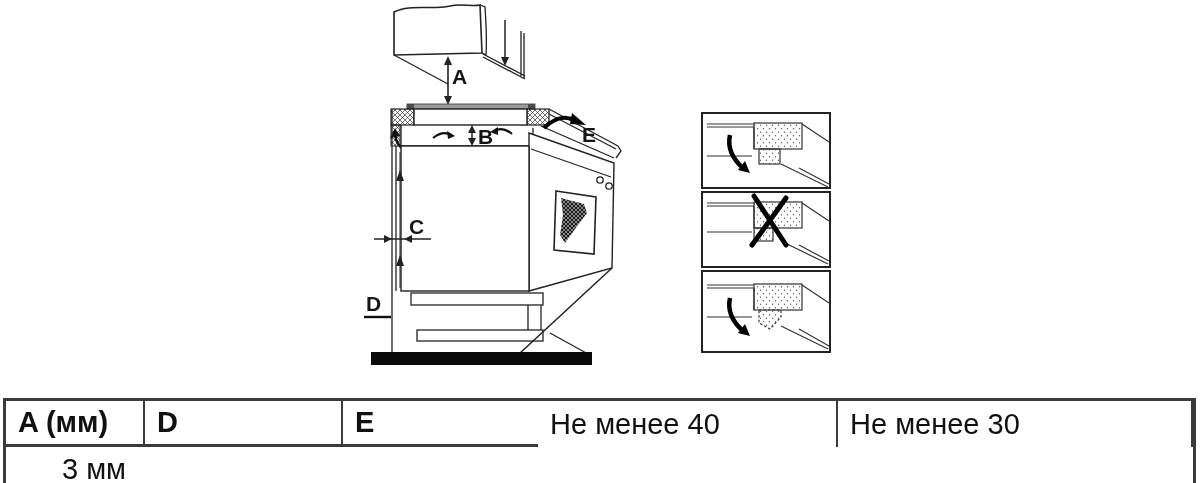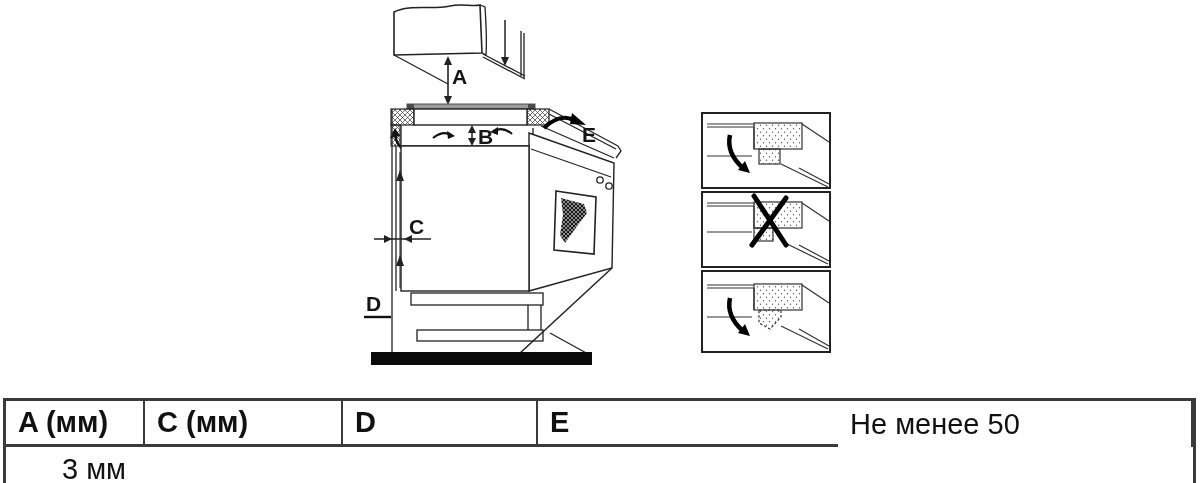--- a/index.html
+++ b/index.html
@@ -156,23 +156,23 @@
         <polygon points="57,39 79,39 79,46 68,58 57,52" fill="url(#st)" stroke-dasharray="2.5,2"></polygon>
         <path d="M100,14 L127,32 M79,55 L126,78 M97,58 L127,75"></path>
       </g>
       <path d="M28,27 Q24,45 41,60" stroke="#000" stroke-width="4.5" fill="none"></path>
       <polygon points="48,65 36,62 43,53" fill="#000"></polygon>
     </g>
   </svg>
 
   <div class="dim-table">
     <div class="cell head">A (мм)</div>
-    <div class="cell head">C (мм)</div>
     <div class="cell head">D</div>
     <div class="cell head last">E</div>
 
-    <div class="cell">Не менее 50</div>
+    <div class="cell">Не менее 40</div>
+    <div class="cell">Не менее 30</div>
     <div class="cell last">
       <span class="evalue">3 мм</span>
     </div>
   </div>
 
 </div>
 
 </body></html>

